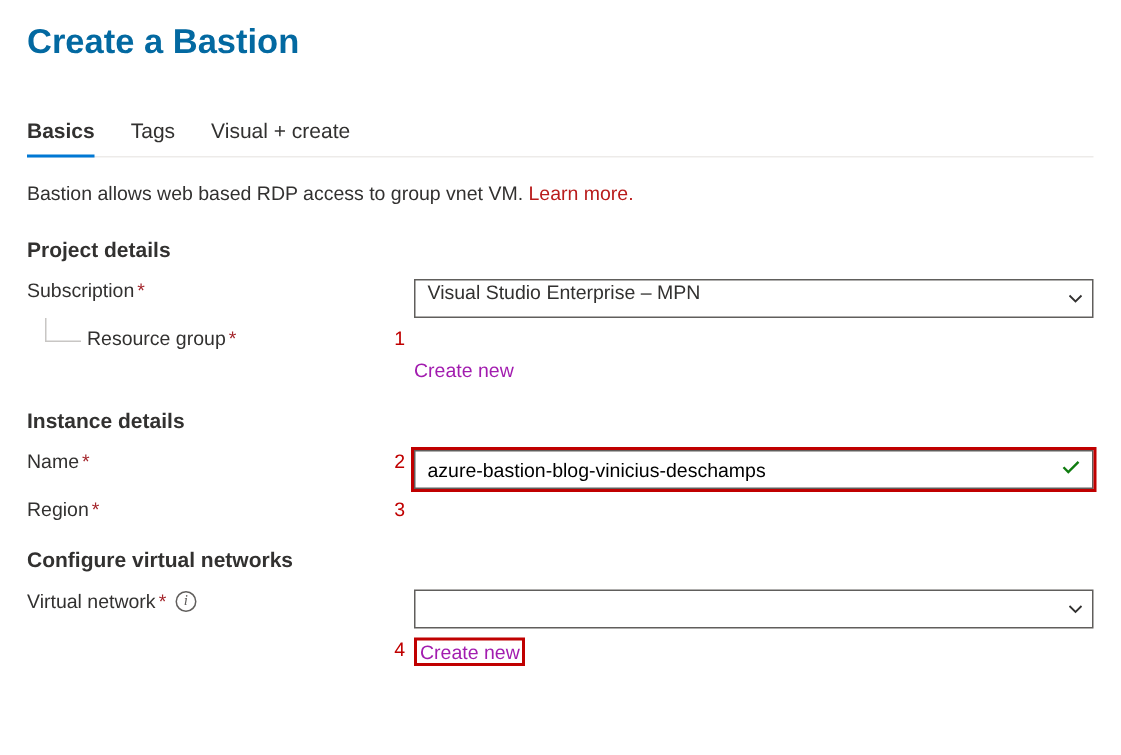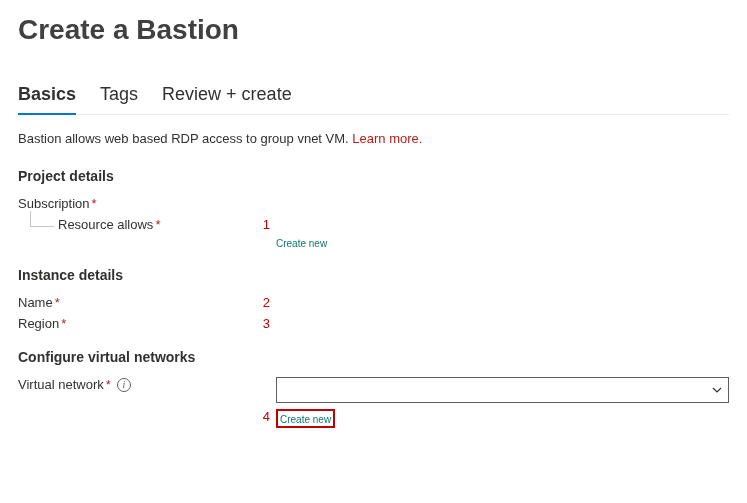--- a/index.html
+++ b/index.html
@@ -6,34 +6,34 @@
   body {
     margin: 0;
     padding: 14px 18px;
     font-family: "Segoe UI", Arial, sans-serif;
     font-size: 13px;
     color: #323130;
     background: #fff;
     width: 747px;
   }
   h1 {
-    font-size: 28px;
+    font-size: 23px;
     font-weight: 600;
     margin: 0 0 32px 0;
-    color: #404040;
+    color: #0369a1;
   }
   .tabs {
     display: flex;
     gap: 24px;
     border-bottom: 1px solid #edebe9;
     margin-bottom: 16px;
   }
   .tab {
     padding: 6px 0 8px 0;
-    font-size: 18px;
+    font-size: 14px;
     color: #323130;
     cursor: pointer;
     border-bottom: 2px solid transparent;
     margin-bottom: -1px;
   }
   .tab.active {
     border-bottom: 2px solid #0078d4;
     font-weight: 600;
   }
   .desc {
@@ -116,22 +116,22 @@
     color: #107c10;
     pointer-events: none;
   }
   .aux-row {
     display: flex;
     margin: 2px 0 8px 0;
   }
   .aux-row .spacer { width: 240px; }
   .aux-row .marker-col {}
   .aux-link {
-    color: #0f766e;
-    font-size: 10px;
+    color: #a21caf;
+    font-size: 13px;
     cursor: pointer;
   }
   .info-icon {
     display: inline-flex;
     width: 14px;
     height: 14px;
     border: 1px solid #605e5c;
     border-radius: 50%;
     align-items: center;
     justify-content: center;
@@ -145,60 +145,80 @@
   }
 </style>
 </head>
 <body>
 
 <h1>Create a Bastion</h1>
 
 <div class="tabs">
   <div class="tab active">Basics</div>
   <div class="tab">Tags</div>
-  <div class="tab">Review + create</div>
+  <div class="tab">Visual + create</div>
 </div>
 
 <div class="desc">
   <span>Bastion allows web based RDP access to group vnet VM.  </span>
   <span class="link">Learn more.</span>
 </div>
 
 <div class="section-title">Project details</div>
 
 <div class="row">
   <div class="label-col">
     <span>Subscription</span>
     <span class="req">*</span>
   </div>
   <div class="marker-col"></div>
+  <div class="control-col">
+    <div class="select-wrap">
+      <div class="select">Visual Studio Enterprise – MPN</div>
+      <span class="chevron">
+        <svg width="12" height="12" viewBox="0 0 12 12">
+            <path d="M2 4l4 4 4-4" stroke="#323130" stroke-width="1.2" fill="none"></path>
+          </svg>
+      </span>
+    </div>
+  </div>
 </div>
 
 <div class="row">
   <div class="label-col indent">
     <span class="indent-line"></span>
-    <span>Resource allows</span>
+    <span>Resource group</span>
     <span class="req">*</span>
   </div>
   <div class="marker-col">1</div>
 </div>
 <div class="aux-row">
   <div class="spacer"></div>
   <div class="marker-col"></div>
   <span class="aux-link">Create new</span>
 </div>
 
 <div class="section-title">Instance details</div>
 
 <div class="row">
   <div class="label-col">
     <span>Name</span>
     <span class="req">*</span>
   </div>
   <div class="marker-col">2</div>
+  <div class="control-col">
+    <div class="select-wrap">
+      <input class="input highlight" value="azure-bastion-blog-vinicius-deschamps" style="">
+      <span class="check">
+        <svg width="14" height="14" viewBox="0 0 14 14">
+            <path d="M2 7l3.2 3.2L12 3.4" stroke="#107c10" stroke-width="1.6" fill="none"></path>
+          </svg>
+      </span>
+    </div>
+  </div>
 </div>
 
 <div class="row" style="margin-top:6px;">
   <div class="label-col">
     <span>Region</span>
     <span class="req">*</span>
   </div>
   <div class="marker-col">3</div>
 </div>
 

